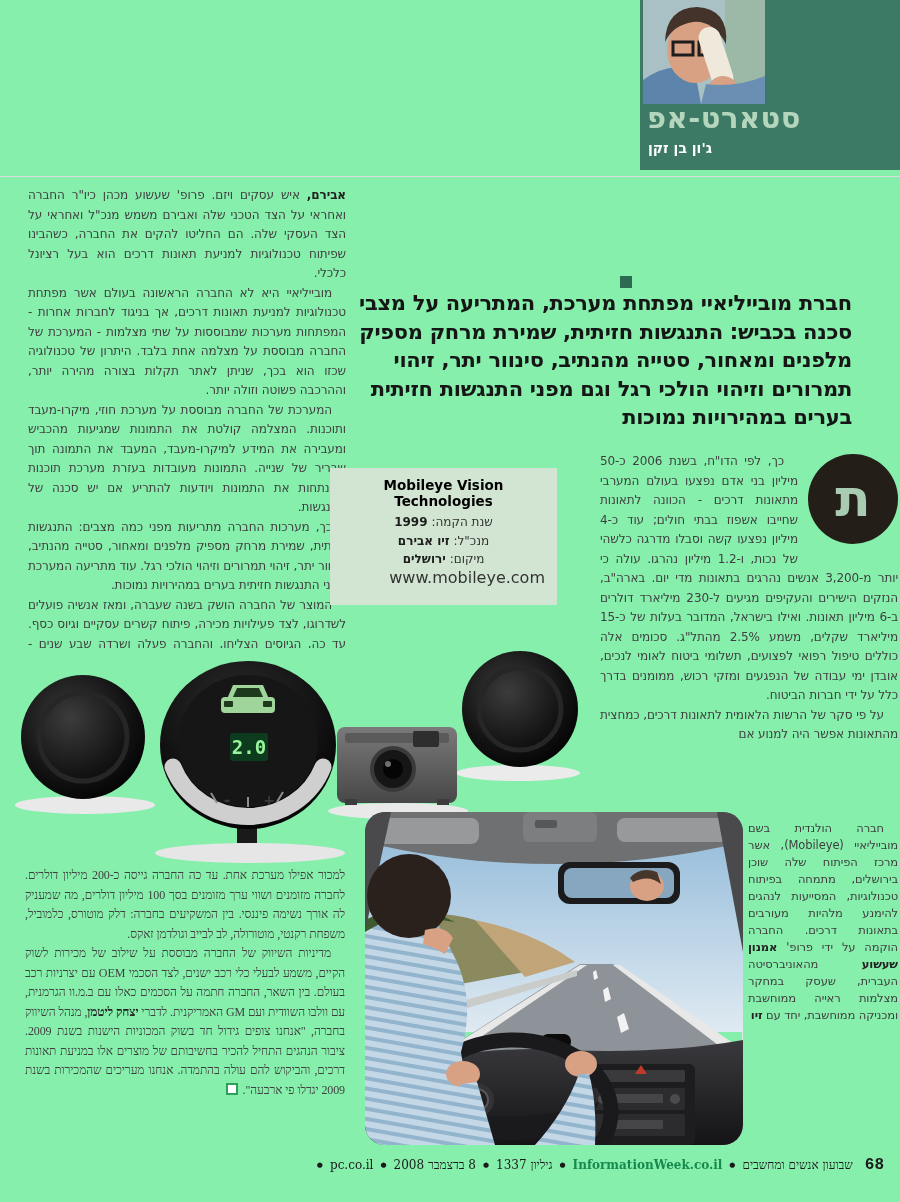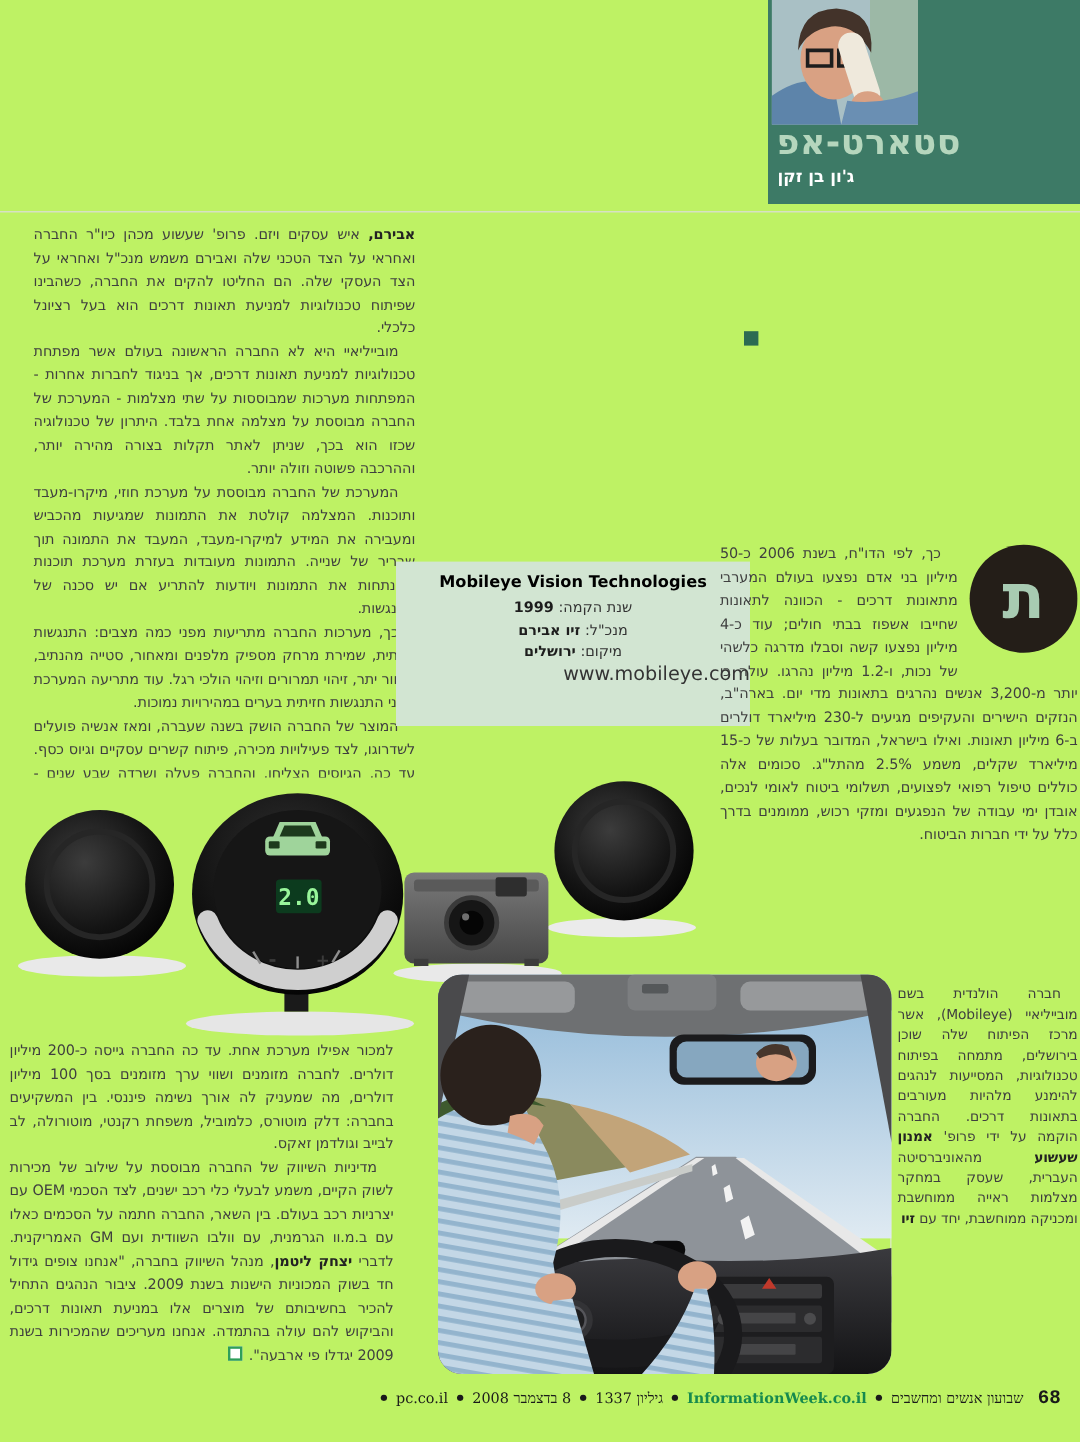--- a/index.html
+++ b/index.html
@@ -1,16 +1,16 @@
 <!DOCTYPE html>
 <html lang="he"><head>
 <meta charset="utf-8">
 <style>
   html,body{margin:0;padding:0;background:#9a9a9a;}
-  .page{position:relative;width:900px;height:1202px;margin:0 auto;background:#bef264;
+  .page{position:relative;width:900px;height:1202px;margin:0 auto;background:#86efac;
         overflow:hidden;font-family:"DejaVu Sans",sans-serif;}
   
   .header-box{position:absolute;left:640px;top:0;width:260px;height:170px;background:#3d7a66;}
   .header-photo{position:absolute;left:3px;top:0;width:122px;height:104px;}
   .header-title{position:absolute;left:7px;top:101px;font-size:29px;font-weight:800;
                 color:#b5d6bd;direction:rtl;white-space:nowrap;letter-spacing:.5px;}
   .header-byline{position:absolute;left:8px;top:140px;font-size:14px;font-weight:700;
                  color:#ffffff;direction:rtl;white-space:nowrap;}
   .header-rule{position:absolute;left:0;top:176px;width:900px;height:1px;background:#dddddd;}
   
@@ -22,29 +22,29 @@
   
   .body{direction:rtl;text-align:justify;font-size:12px;line-height:19.5px;color:#3f3f3f;
         letter-spacing:-.1px;}
   .body p{margin:0;}
   .indent{text-indent:14px;}
   .lead-bold{font-weight:700;color:#222;}
   .colA{position:absolute;left:28px;top:186px;width:318px;height:462px;overflow:hidden;}
   .colB{position:absolute;left:600px;top:452px;width:298px;height:360px;overflow:hidden;}
   .colC{position:absolute;left:748px;top:820px;width:150px;height:330px;overflow:hidden;
         font-size:11.5px;line-height:17px;}
-  .colD{position:absolute;left:8px;top:866px;width:320px;height:282px;overflow:hidden;}
+  .colD{position:absolute;left:25px;top:866px;width:320px;height:282px;overflow:hidden;font-family:Liberation Serif, serif;}
   .dropcap{float:right;width:90px;height:90px;margin:2px 0 6px 10px;border-radius:50%;
            background:#241e18;color:#a8cbb2;font-size:52px;font-weight:700;
            display:flex;align-items:center;justify-content:center;}
   .endmark{display:inline-block;width:8px;height:8px;border:2px solid #2e9e5b;background:#fff;
            vertical-align:-1px;margin-right:5px;}
   
-  .infobox{position:absolute;left:330px;top:468px;width:295px;height:137px;background:#d2e5d2;
-           box-sizing:border-box;padding:9px 0 0;direction:rtl;}
+  .infobox{position:absolute;left:330px;top:468px;width:227px;height:137px;background:#d2e5d2;
+           box-sizing:border-box;padding:9px 12px 0;direction:rtl;}
   .ib-title{text-align:center;font-weight:700;font-size:13.5px;color:#000;margin:0 0 4px;}
   .ib-row{font-size:12px;line-height:18.5px;color:#333;text-align:center;}
   .ib-bold{font-weight:700;color:#1d1d1d;}
   .ib-web{font-size:16px;line-height:18.5px;color:#333;text-align:right;}
   
   .product{position:absolute;left:15px;top:645px;width:565px;height:230px;}
   .carphoto{position:absolute;left:365px;top:812px;width:378px;height:333px;border-radius:20px;
             overflow:hidden;box-shadow:0 0 0 1px #e7e7e7 inset;}
   
   .footer{position:absolute;top:1156px;right:16px;direction:rtl;display:flex;align-items:center;
@@ -69,40 +69,42 @@
       <rect x="62" y="26" width="22" height="64" rx="11" transform="rotate(-18 73 58)" fill="#efe9dc"></rect>
       <ellipse cx="80" cy="88" rx="14" ry="12" fill="#d9a183"></ellipse>
       <path d="M58,104 L63,84 Q92,88 122,76 L122,104 Z" fill="#6a8fb3"></path>
     </svg>
     <div class="header-title">סטארט-אפ</div>
     <div class="header-byline">ג'ון בן זקן</div>
   </div>
   <div class="header-rule"></div>
 
   <div class="bullet-sq"></div>
+  <div class="subtitle">חברת מובייליאיי מפתחת מערכת, המתריעה על מצבי סכנה בכביש: התנגשות חזיתית, שמירת מרחק מספיק מלפנים ומאחור, סטייה מהנתיב, סינוור יתר, זיהוי תמרורים וזיהוי הולכי רגל וגם מפני התנגשות חזיתית בערים במהירויות נמוכות</div>
 
   <div class="colA body">
     <p><span class="lead-bold">אבירם,</span><span> איש עסקים ויזם. פרופ' שעשוע מכהן כיו"ר החברה ואחראי על הצד הטכני שלה ואבירם משמש מנכ"ל ואחראי על הצד העסקי שלה. הם החליטו להקים את החברה, כשהבינו שפיתוח טכנולוגיות למניעת תאונות דרכים הוא בעל רציונל כלכלי.</span></p>
     <p class="indent">מובייליאיי היא לא החברה הראשונה בעולם אשר מפתחת טכנולוגיות למניעת תאונות דרכים, אך בניגוד לחברות אחרות - המפתחות מערכות שמבוססות על שתי מצלמות - המערכת של החברה מבוססת על מצלמה אחת בלבד. היתרון של טכנולוגיה שכזו הוא בכך, שניתן לאתר תקלות בצורה מהירה יותר, וההרכבה פשוטה וזולה יותר.</p>
     <p class="indent">המערכת של החברה מבוססת על מערכת חוזי, מיקרו-מעבד ותוכנות. המצלמה קולטת את התמונות שמגיעות מהכביש ומעבירה את המידע למיקרו-מעבד, המעבד את התמונה תוך שבריר של שנייה. התמונות מעובדות בעזרת מערכת תוכנות שמנתחות את התמונות ויודעות להתריע אם יש סכנה של התנגשות.</p>
     <p class="indent">כך, מערכות החברה מתריעות מפני כמה מצבים: התנגשות חזיתית, שמירת מרחק מספיק מלפנים ומאחור, סטייה מהנתיב, סינוור יתר, זיהוי תמרורים וזיהוי הולכי רגל. עוד מתריעה המערכת מפני התנגשות חזיתית בערים במהירויות נמוכות.</p>
     <p class="indent">המוצר של החברה הושק בשנה שעברה, ומאז אנשיה פועלים לשדרוגו, לצד פעילויות מכירה, פיתוח קשרים עסקיים וגיוס כסף. עד כה, הגיוסים הצליחו, והחברה פעלה ושרדה שבע שנים - מבלי</p>
   </div>
 
   <div class="infobox">
     <div class="ib-title">Mobileye Vision Technologies</div>
     <div class="ib-row"><span>שנת הקמה:</span> <span class="ib-bold">1999</span></div>
     <div class="ib-row"><span>מנכ"ל:</span> <span class="ib-bold">זיו אבירם</span></div>
     <div class="ib-row"><span>מיקום:</span> <span class="ib-bold">ירושלים</span></div>
     <div class="ib-web">www.mobileye.com</div>
   </div>
 
   <div class="colB body">
     <div class="dropcap">ת</div>
     <p class="indent">כך, לפי הדו"ח, בשנת 2006 כ-50 מיליון בני אדם נפצעו בעולם המערבי מתאונות דרכים - הכוונה לתאונות שחייבו אשפוז בבתי חולים; עוד כ-4 מיליון נפצעו קשה וסבלו מדרגה כלשהי של נכות, ו-1.2 מיליון נהרגו. עולה כי יותר מ-3,200 אנשים נהרגים בתאונות מדי יום. בארה"ב, הנזקים הישירים והעקיפים מגיעים ל-230 מיליארד דולרים ב-6 מיליון תאונות. ואילו בישראל, המדובר בעלות של כ-15 מיליארד שקלים, משמע 2.5% מהתל"ג. סכומים אלה כוללים טיפול רפואי לפצועים, תשלומי ביטוח לאומי לנכים, אובדן ימי עבודה של הנפגעים ומזקי רכוש, ממומנים בדרך כלל על ידי חברות הביטוח.</p>
+    <p class="indent">על פי סקר של הרשות הלאומית לתאונות דרכים, כמחצית מהתאונות אפשר היה למנוע אם</p>
   </div>
 
   <div class="colC body">
     <p class="indent"><span>חברה הולנדית בשם מובייליאיי (Mobileye), אשר מרכז הפיתוח שלה שוכן בירושלים, מתמחה בפיתוח טכנולוגיות, המסייעות לנהגים להימנע מלהיות מעורבים בתאונות דרכים. החברה הוקמה על ידי פרופ' </span><span class="lead-bold">אמנון שעשוע</span><span> מהאוניברסיטה העברית, שעסק במחקר מצלמות ראייה ממוחשבת ומכניקה ממוחשבת, יחד עם </span><span class="lead-bold">זיו</span></p>
   </div>
 
   <svg class="product" viewBox="0 0 565 230">
     <defs>
       <radialGradient id="spk" cx="40%" cy="35%" r="75%">
         <stop offset="0%" stop-color="#3c3c3c"></stop>

